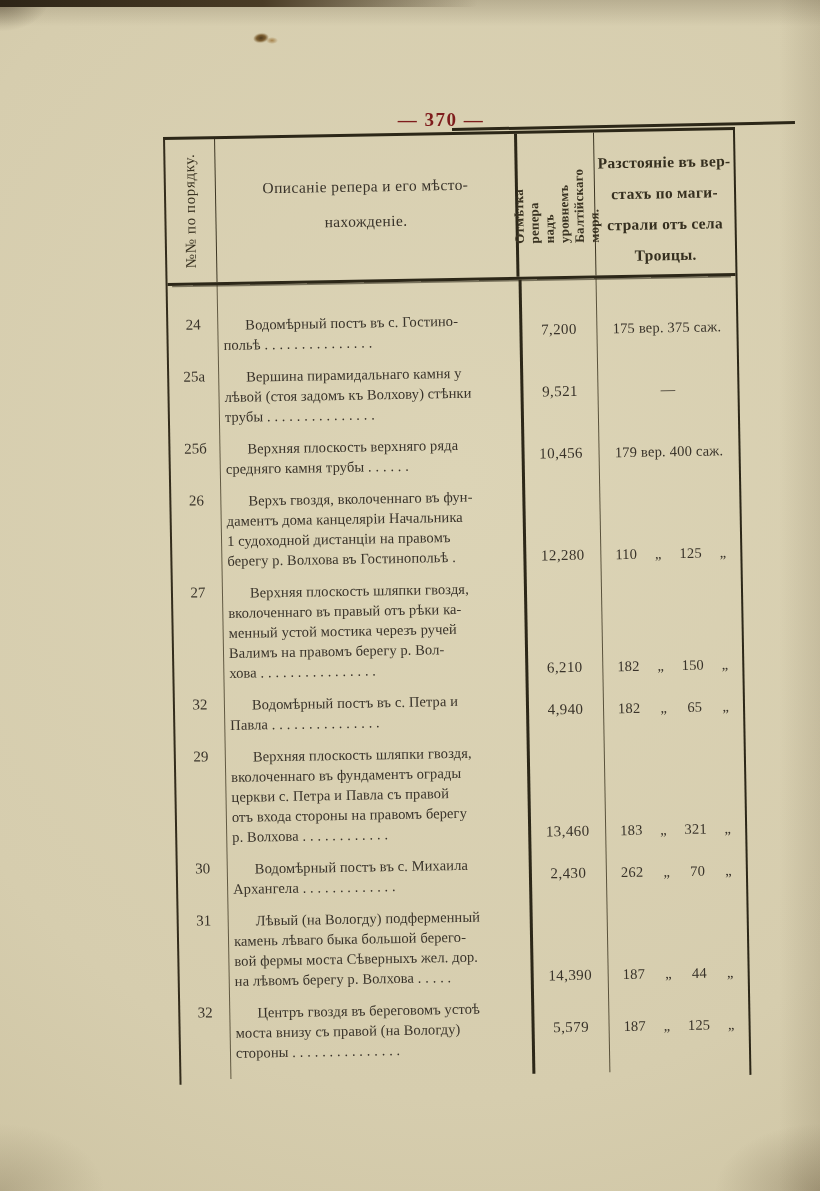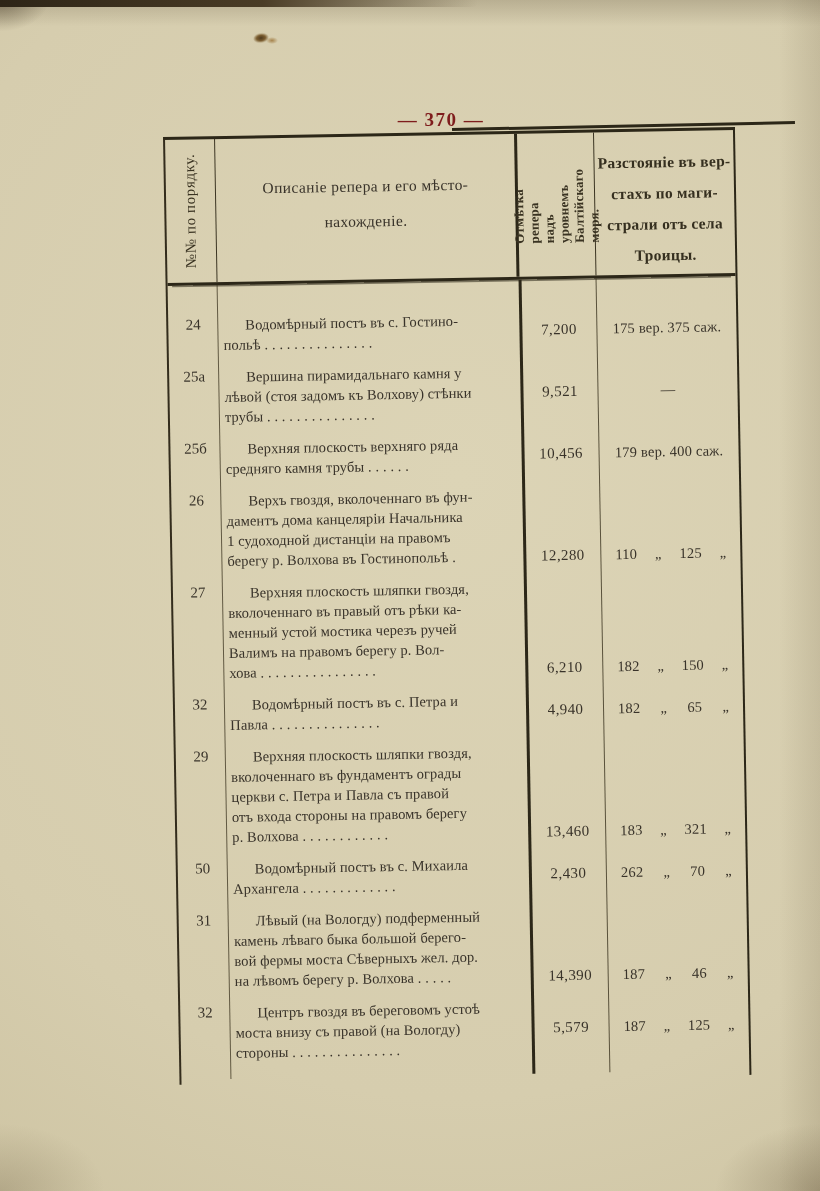--- a/index.html
+++ b/index.html
@@ -180,21 +180,21 @@
     <div class="cell-elev">13,460</div>
     <div class="cell-dist parts">
             <span>183</span>
             <span>„</span>
             <span>321</span>
             <span>„</span>
           </div>
   </div>
 
   <div class="row">
-    <div class="cell-no">50</div>
+    <div class="cell-no">30</div>
     <div class="cell-desc">Водомѣрный постъ въ с. Михаила
 Архангела . . . . . . . . . . .  . .</div>
     <div class="cell-elev">2,430</div>
     <div class="cell-dist parts">
             <span>262</span>
             <span>„</span>
             <span>70</span>
             <span>„</span>
           </div>
   </div>
@@ -202,21 +202,21 @@
   <div class="row vb">
     <div class="cell-no">31</div>
     <div class="cell-desc">Лѣвый (на Вологду) подферменный
 камень лѣваго быка большой берего-
 вой фермы моста Сѣверныхъ жел. дор.
 на лѣвомъ берегу р. Волхова . . . . .</div>
     <div class="cell-elev">14,390</div>
     <div class="cell-dist parts">
             <span>187</span>
             <span>„</span>
-            <span>46</span>
+            <span>44</span>
             <span>„</span>
           </div>
   </div>
 
   <div class="row">
     <div class="cell-no">32</div>
     <div class="cell-desc">Центръ гвоздя въ береговомъ устоѣ
 моста внизу съ правой (на Вологду)
 стороны . . . . . . . . . . . . . . .</div>
     <div class="cell-elev">5,579</div>

